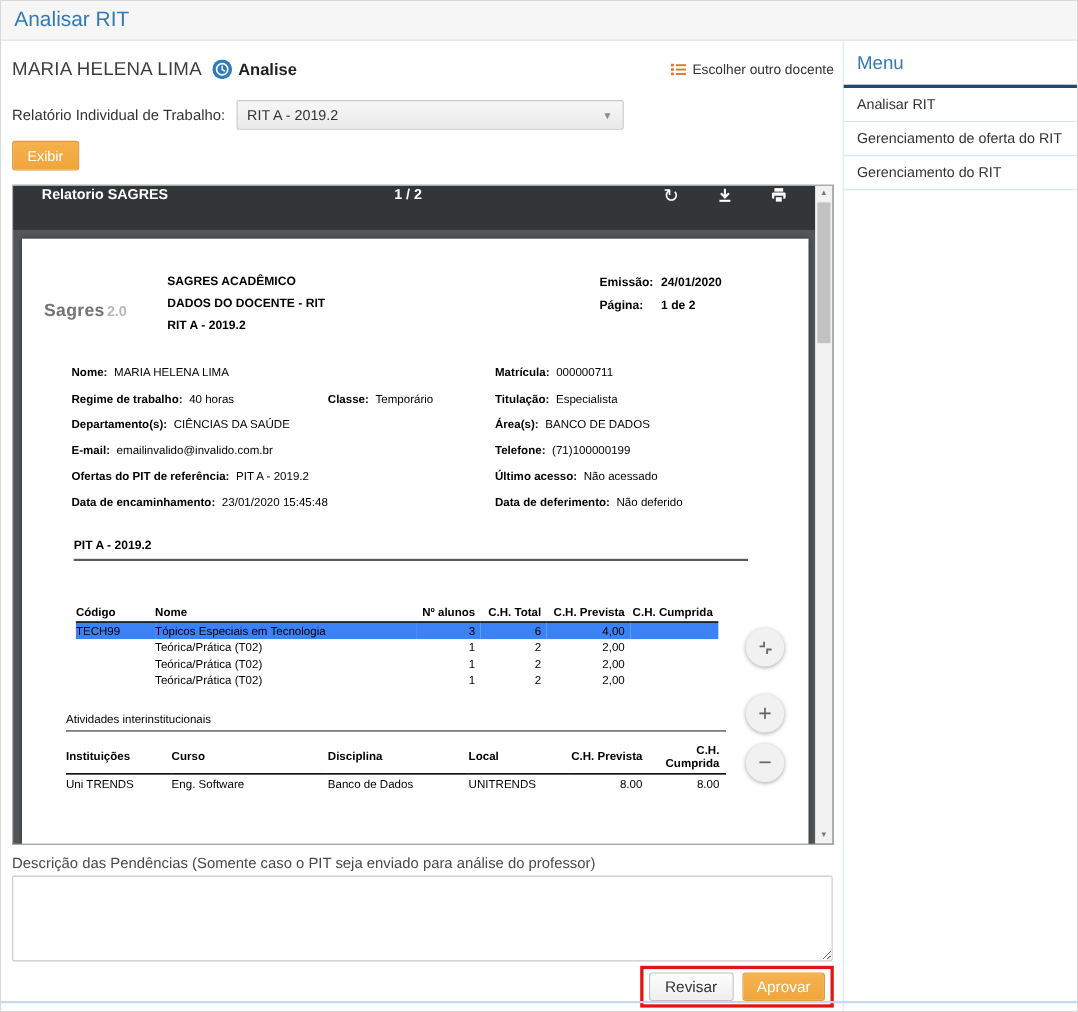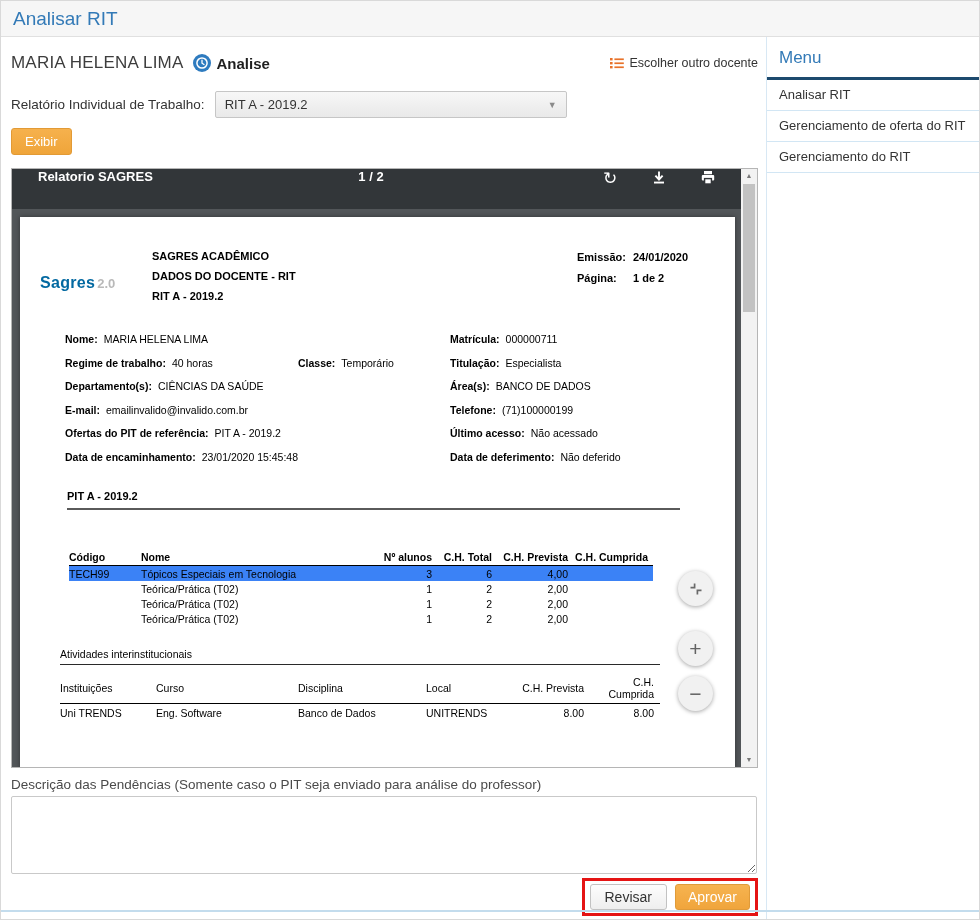--- a/index.html
+++ b/index.html
@@ -53,26 +53,26 @@
   
   .fab { position:absolute; width:35px; height:35px; border-radius:50%; background:#f1f1f1; color:#636363;
     box-shadow:0 1px 4px rgba(0,0,0,.35); display:flex; align-items:center; justify-content:center; cursor:pointer; }
   .fab-fit { right:44px; top:402px; }
   .fab-plus { right:44px; top:462px; font-size:21px; font-weight:400; }
   .fab-minus { right:44px; top:507px; font-size:21px; }
 
   
   .pdf-head { display:flex; padding:30px 22px 0 20px; }
   .pdf-logo { width:112px; padding-top:27px; white-space:nowrap; }
-  .logo-brand { font-weight:800; font-size:16px; color:#0369a1; letter-spacing:.3px; }
+  .logo-brand { font-weight:800; font-size:16px; color:#737373; letter-spacing:.3px; }
   .logo-brand::first-letter { font-size:20px; }
   .logo-version { font-weight:800; font-size:13px; color:#b9b9b9; margin-left:2px; }
   .pdf-headlines { font-size:11px; font-weight:700; line-height:1.8; }
   .pdf-emission { margin-left:auto; width:168px; font-size:11px; font-weight:700; line-height:1.9; }
-  .pdf-emission .erow { display:flex;margin-left:32px; }
+  .pdf-emission .erow { display:flex; }
   .pdf-emission .elabel { width:56px; }
 
   .pdf-fields { display:flex; margin:27px 0 0 45px; font-size:10.5px; }
   .pf-col-left { width:385px; }
   .pf-col-right { flex:1; }
   .pfrow { margin-bottom:11.5px; white-space:nowrap; display:flex; }
   .pflabel { font-weight:700; margin-right:6px; }
   .pf-pair-first { width:233px; display:flex; }
 
   .sec-ensino { margin:30px 0 0 35px; width:607px; font-size:11px; font-weight:700; padding-bottom:4px; border-bottom:2px solid #1a1a1a; }
@@ -80,21 +80,21 @@
 
   table.t1 { margin:40px 0 0 49px; border-collapse:collapse; font-size:10.5px; }
   table.t1 th { font-weight:700; text-align:left; border-bottom:1.5px solid #000; padding:1px 5px 2px 0; }
   table.t1 th.num, table.t1 td.num { text-align:right; }
   table.t1 td { padding:1.5px 5px 1.5px 0; }
   table.t1 tr.shade td { background:#3b82f6; }
   .w-cod{width:72px;} .w-nome{width:238px;} .w-al{width:58px;} .w-tot{width:60px;} .w-prev{width:76px;} .w-cump{width:80px;}
 
   .sec-inter { margin:22px 0 0 40px; width:600px; font-size:10.5px; font-weight:400; padding-bottom:4px; border-bottom:1.5px solid #2a2a2a; }
   table.t2 { margin:9px 0 0 40px; border-collapse:collapse; font-size:10.5px; }
-  table.t2 th { font-weight:400; text-align:left; border-bottom:1px solid #000; padding:2px 6px 3px 0; }
+  table.t2 th { font-weight:700; text-align:left; border-bottom:1px solid #000; padding:2px 6px 3px 0; }
   table.t2 th.num, table.t2 td.num { text-align:right; }
   table.t2 td { padding:3px 6px 0 0; }
   .w-inst{width:96px;} .w-curso{width:142px;} .w-disc{width:128px;} .w-local{width:92px;} .w-prev2{width:72px;} .w-cump2{width:70px;}
 
   
   .pend-label { margin-top:9px; font-size:13.5px; color:#4a4a4a; }
   .pend-text { margin-top:4px; width:746px; height:78px; border:1px solid #c9c9c9; border-radius:2px; resize:vertical;
     font-family:inherit; font-size:13px; color:#333; padding:6px 8px; display:block; }
 
   .actions { display:flex; justify-content:flex-end; margin-top:4px; }

